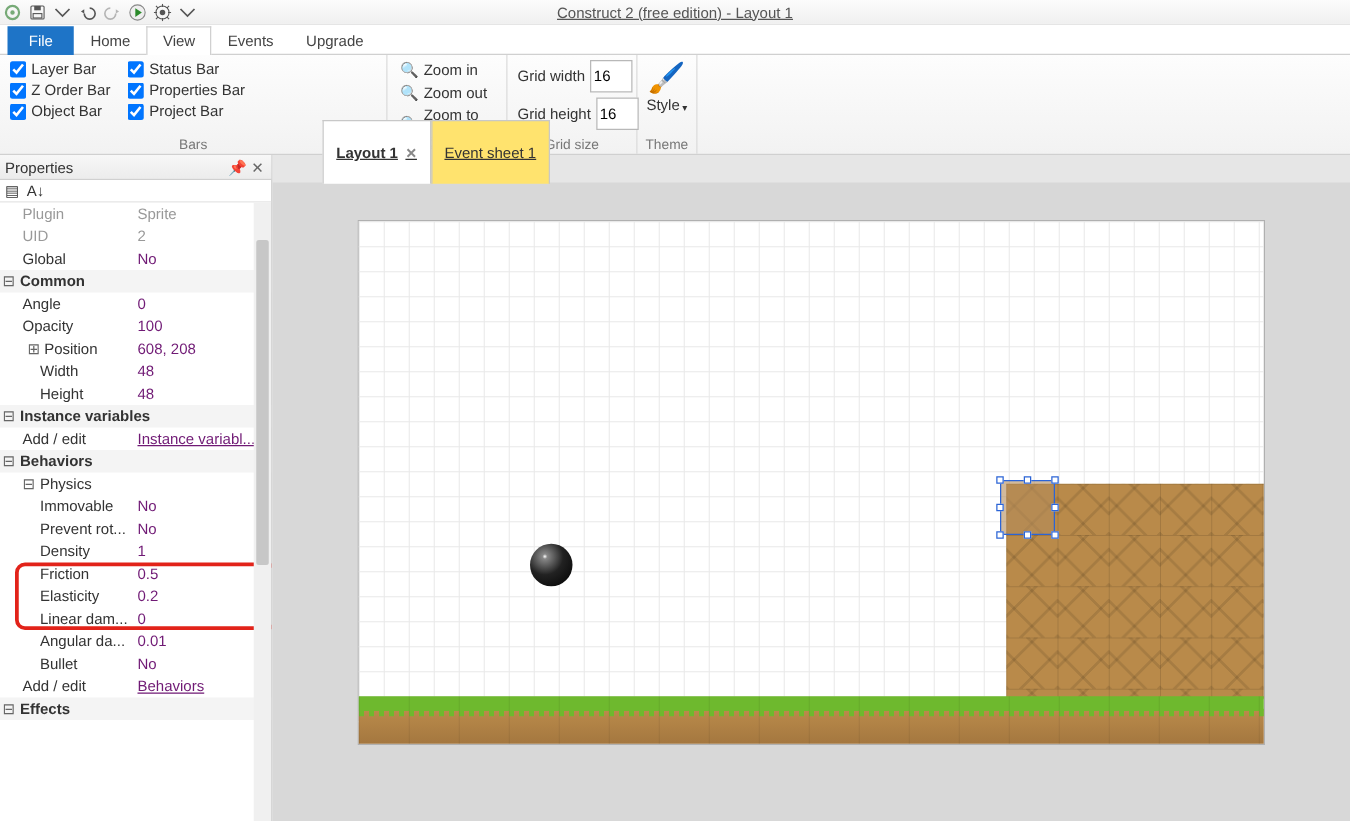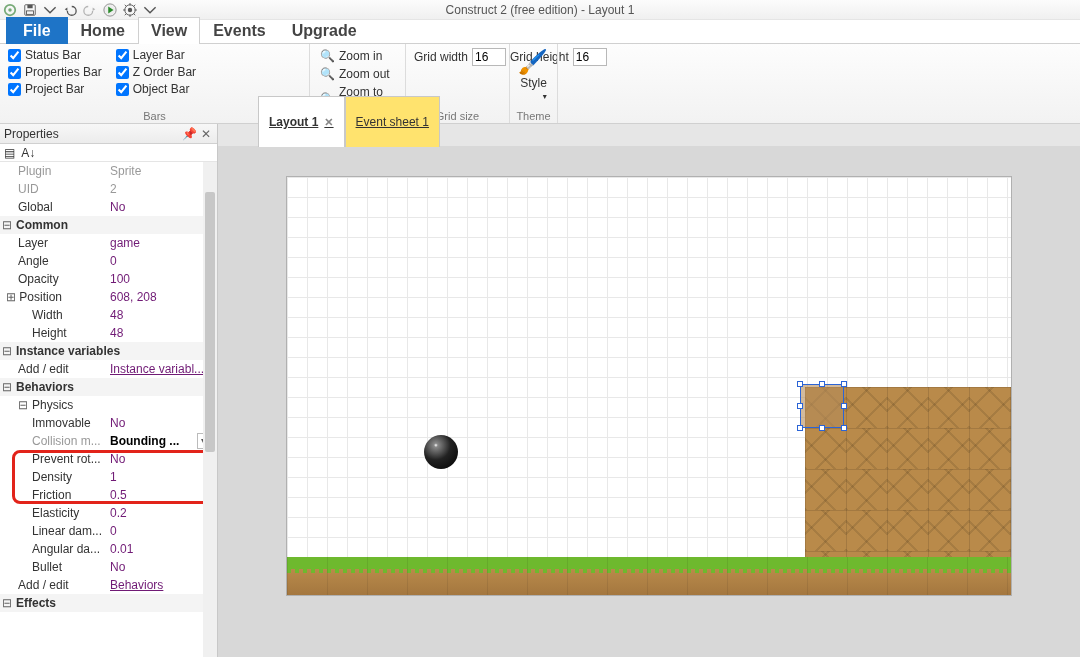--- a/index.html
+++ b/index.html
@@ -1,42 +1,42 @@
 <!DOCTYPE html>
 <html><head>
 <meta charset="utf-8">
 <style>
   * { box-sizing: border-box; font-family: "Segoe UI", Tahoma, sans-serif; }
   body { margin:0; width:1080px; height:657px; background:#fff; font-size:12px; color:#333; overflow:hidden;}
   
   .qat { height:20px; background:linear-gradient(#fcfcfc,#f0f0f0); display:flex; align-items:center; padding:0 2px; gap:4px; border-bottom:1px solid #e5e5e5; position:relative;}
-  .qat .title { position:absolute; left:0; right:0; text-align:center; font-size:12px; color:#555; pointer-events:none;}
+  .qat .title { position:absolute; left:0; right:0; text-align:center; font-size:12px; color:#555; pointer-events:none;text-decoration:underline;}
   .qat-btn { width:16px; height:16px; display:flex; align-items:center; justify-content:center; border-radius:2px;}
   .qat-btn svg{width:14px;height:14px;}
   
   .ribbon-tabs{height:24px; background:#fff; display:flex; align-items:flex-end; padding-left:6px; gap:0; border-bottom:1px solid #d0d0d0;}
-  .rtab{padding:4px 12px 4px 12px; font-size:16px; color:#444; border:1px solid transparent; border-bottom:none; position:relative; top:1px;font-weight:bold;}
+  .rtab{padding:4px 12px 4px 12px; font-size:12px; color:#444; border:1px solid transparent; border-bottom:none; position:relative; top:1px;}
   .rtab.file{background:#1e74c7; color:#fff; padding:4px 16px;}
   .rtab.active{background:#fff; border-color:#d0d0d0;}
   
   .ribbon{height:80px; background:linear-gradient(#fdfdfd,#f2f2f2); border-bottom:1px solid #d0d0d0; display:flex;}
   .rgroup{border-right:1px solid #dcdcdc; padding:4px 8px 14px 8px; display:flex; flex-direction:column; position:relative;}
   .rgroup .glabel{position:absolute; bottom:1px; left:0; right:0; text-align:center; font-size:11px; color:#777;}
   .bars-cols{display:flex; gap:14px;}
   .bars-col{display:flex; flex-direction:column; gap:3px;}
   .chk{display:flex; align-items:center; gap:4px; font-size:12px; color:#333; white-space:nowrap;}
   .chk input{margin:0; width:13px; height:13px;}
   .zoom-col{display:flex; flex-direction:column; gap:2px;}
   .zbtn{display:flex; align-items:center; gap:4px; font-size:12px; padding:1px 2px;}
-  .gridsize-col{display:flex; gap:4px;}
+  .gridsize-col{display:flex; flex-direction:column; gap:4px;}
   .gsrow{display:flex; align-items:center; gap:4px; font-size:12px; white-space:nowrap;}
-  .gsrow input{width:34px; height:18px; border:1px solid #b8b8b8; font-size:12px; padding:0 2px;}
+  .gsrow input{width:34px; height:18px; border:1px solid #b8b8b8; font-size:12px; padding:12px 2px;}
   .theme-col{display:flex; flex-direction:column; align-items:center; gap:0px;}
   .theme-col .brush{font-size:24px;}
-  .theme-col .lab{display:flex;align-items:flex-end;gap:2px;font-size:12px;flex-direction:column;}
+  .theme-col .lab{display:flex;align-items:flex-end;gap:2px;font-size:12px;}
   .display-col{display:flex; flex-direction:column; gap:4px;}
   
   .main{display:flex; height:calc(657px - 20px - 24px - 80px);}
   
   .props{width:218px; border-right:1px solid #c8c8c8; background:#fff; display:flex; flex-direction:column;}
   .props-hdr{height:20px; background:linear-gradient(#f7f7f7,#ececec); border-bottom:1px solid #d0d0d0; display:flex; align-items:center; padding:0 4px; font-size:12px;}
   .props-hdr .sp{flex:1;}
   .phdr-ico{width:14px;height:14px;display:flex;align-items:center;justify-content:center;color:#666;margin-left:2px;}
   .props-tools{height:18px; display:flex; align-items:center; gap:6px; padding:0 4px; border-bottom:1px solid #e5e5e5;}
   .props-body{flex:1; overflow:hidden; position:relative;}
@@ -159,43 +159,43 @@
   <div class="rtab"><span>Upgrade</span></div>
 </div>
 
 <div class="ribbon">
 
   <div class="rgroup" style="width:310px;">
     <div class="bars-cols">
       <div class="bars-col">
         <label class="chk">
             <input type="checkbox" checked="" style="">
+            <span>Layer Bar</span>
+          </label>
+        <label class="chk">
+            <input type="checkbox" checked="" style="">
+            <span>Z Order Bar</span>
+          </label>
+        <label class="chk">
+            <input type="checkbox" checked="" style="">
+            <span>Object Bar</span>
+          </label>
+      </div>
+      <div class="bars-col">
+        <label class="chk">
+            <input type="checkbox" checked="" style="">
             <span>Status Bar</span>
           </label>
         <label class="chk">
             <input type="checkbox" checked="" style="">
             <span>Properties Bar</span>
           </label>
         <label class="chk">
             <input type="checkbox" checked="" style="">
             <span>Project Bar</span>
-          </label>
-      </div>
-      <div class="bars-col">
-        <label class="chk">
-            <input type="checkbox" checked="" style="">
-            <span>Layer Bar</span>
-          </label>
-        <label class="chk">
-            <input type="checkbox" checked="" style="">
-            <span>Z Order Bar</span>
-          </label>
-        <label class="chk">
-            <input type="checkbox" checked="" style="">
-            <span>Object Bar</span>
           </label>
       </div>
     </div>
     <div class="glabel">Bars</div>
   </div>
 
   <div class="rgroup" style="width:96px;">
     <div class="zoom-col">
       <div class="zbtn">
           <span>🔍</span>
@@ -265,33 +265,29 @@
         </div>
       <div class="prow">
           <div class="pk">Global</div>
           <div class="pv">No</div>
         </div>
       <div class="psec">
           <span class="tw">⊟</span>
           <span>Common</span>
         </div>
       <div class="prow">
-          <div class="pk">Layer</div>
-          <div class="pv">game</div>
-        </div>
-      <div class="prow">
           <div class="pk">Angle</div>
           <div class="pv">0</div>
         </div>
       <div class="prow">
           <div class="pk">Opacity</div>
           <div class="pv">100</div>
         </div>
       <div class="prow">
-          <div class="pk" style="padding-left:6px;"><span class="tw" style="display:inline-block;width:10px;color:#666;">⊞</span> <span>Position</span></div>
+          <div class="pk" style="padding-left:22px;"><span class="tw" style="display:inline-block;width:10px;color:#666;">⊞</span> <span>Position</span></div>
           <div class="pv">608, 208</div>
         </div>
       <div class="prow sub">
           <div class="pk">Width</div>
           <div class="pv">48</div>
         </div>
       <div class="prow sub">
           <div class="pk">Height</div>
           <div class="pv">48</div>
         </div>
@@ -307,27 +303,20 @@
           <span class="tw">⊟</span>
           <span>Behaviors</span>
         </div>
       <div class="psubsec">
           <span class="tw">⊟</span>
           <span>Physics</span>
         </div>
       <div class="prow sub2">
           <div class="pk">Immovable</div>
           <div class="pv">No</div>
-        </div>
-      <div class="prow sub2 dis" style="background:#fff;">
-          <div class="pk">Collision m...</div>
-          <div class="pv" style="color:#000;font-weight:600;display:flex;align-items:center;">
-            <span>Bounding ...</span>
-            <span style="margin-left:auto;margin-right:6px;border:1px solid #bbb;padding:0 3px;font-weight:normal;color:#555;">▾</span>
-          </div>
         </div>
       <div class="prow sub2">
           <div class="pk">Prevent rot...</div>
           <div class="pv">No</div>
         </div>
       <div class="prow sub2">
           <div class="pk">Density</div>
           <div class="pv">1</div>
         </div>
       <div class="prow sub2">

